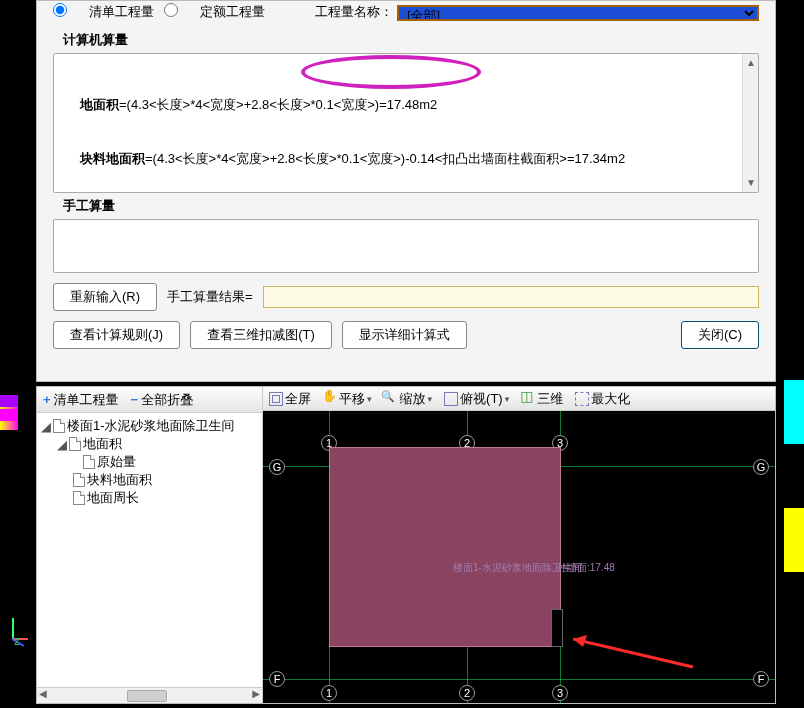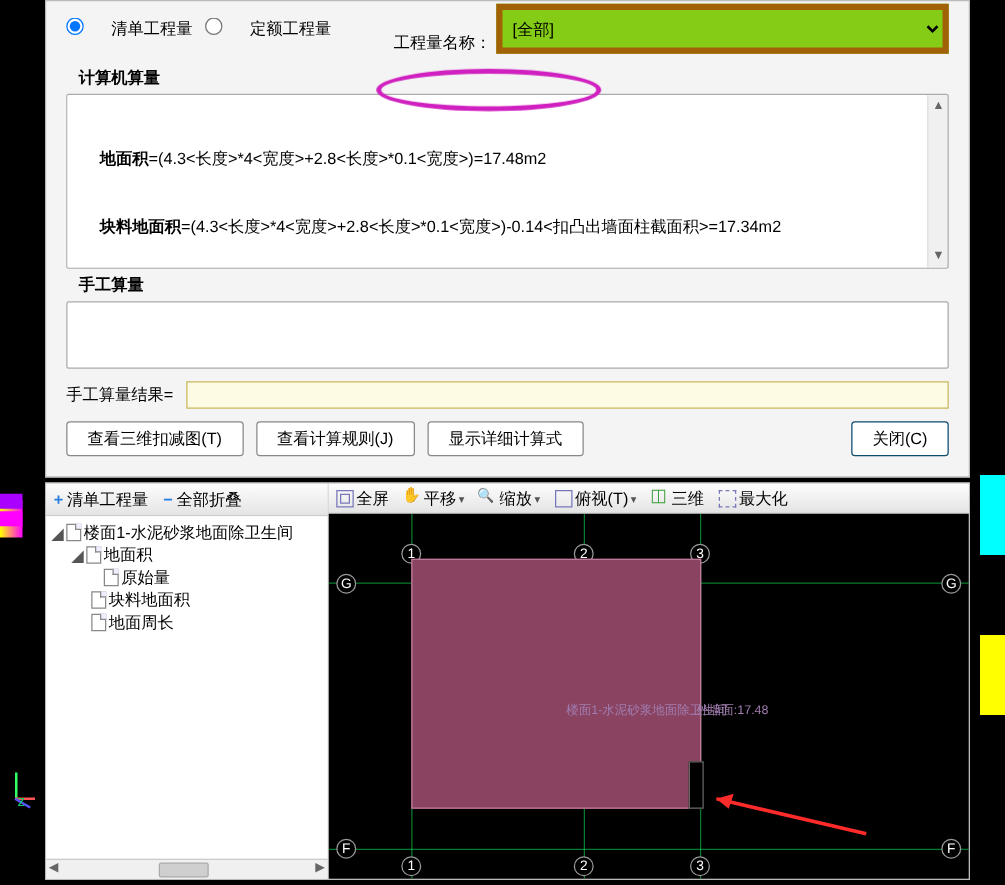--- a/index.html
+++ b/index.html
@@ -17,21 +17,21 @@
 .cad-frag-left { position:absolute; left:0; top:395px; width:18px; height:40px; }
 .cad-frag-left::before{content:"";position:absolute;left:0;top:0;width:100%;height:12px;background:#a0f;}
 .cad-frag-left::after{content:"";position:absolute;left:0;top:14px;width:100%;height:12px;background:#f0f;}
 
 
 .panel { position:absolute; left:36px; top:0; width:740px; height:382px; background:#f4f4f4; border:1px solid #bbb; padding:0 8px 8px; }
 .row-top { display:flex; align-items:center; gap:10px; padding:2px 8px 6px; }
 .radio { display:flex; align-items:flex-start; gap:22px; }
 .radio input { width:14px; height:14px; }
 .quant-name { margin-left:40px; display:flex; align-items:flex-end; gap:4px; flex:1; }
-.quant-name select { flex:1; height:40px; border:5px solid #a16207; background:#84cc16; padding:0 4px; }
+.quant-name select { flex:1; height:16px; border:2px solid #a16207; background:#1d4ed8; padding:0 4px; }
 
 .section-title { margin:4px 18px 4px; font-size:13px;font-weight:bold; }
 .calc-area { margin:0 8px; height:140px; background:#fff; border:1px solid #aaa; border-radius:2px; overflow:auto; padding:6px 26px; position:relative; white-space:pre-wrap; line-height:18px; }
 .calc-area .b { font-weight:bold; }
 .calc-scroll { position:absolute; right:0; top:0; width:16px; height:100%; background:#f0f0f0; border-left:1px solid #ddd;}
 .calc-scroll::before{content:"▲";position:absolute;top:0;left:3px;font-size:10px;color:#666;}
 .calc-scroll::after{content:"▼";position:absolute;bottom:0;left:3px;font-size:10px;color:#666;}
 
 .annot { position:absolute; left:264px; top:54px; width:180px; height:34px; border:4px solid #d020c0; border-radius:50%; pointer-events:none; }
 
@@ -123,27 +123,28 @@
     <div><span class="b">块料地面积</span><span>=(4.3&lt;长度&gt;*4&lt;宽度&gt;+2.8&lt;长度&gt;*0.1&lt;宽度&gt;)-0.14&lt;扣凸出墙面柱截面积&gt;=17.34m2</span></div>
     
     <div class="calc-scroll"></div>
   </div>
   <div class="annot"></div>
 
   <div class="section-title">手工算量</div>
   <div class="manual-area"></div>
 
   <div class="manual-row">
+    <button class="btn">重新输入(R)</button>
     <span>手工算量结果=</span>
     <div class="result-field"></div>
   </div>
 
   <div class="bottom-buttons">
+    <button class="btn">查看计算规则(J)</button>
     <button class="btn">查看三维扣减图(T)</button>
-    <button class="btn">查看计算规则(J)</button>
     <button class="btn">显示详细计算式</button>
     <div class="spacer"></div>
     <button class="btn" style="border:1px solid #0c4a6e;">关闭(C)</button>
   </div>
 </div>
 
 <div class="lower">
   <div class="tree-pane">
     <div class="tree-toolbar">
       <div class="tool-btn">

